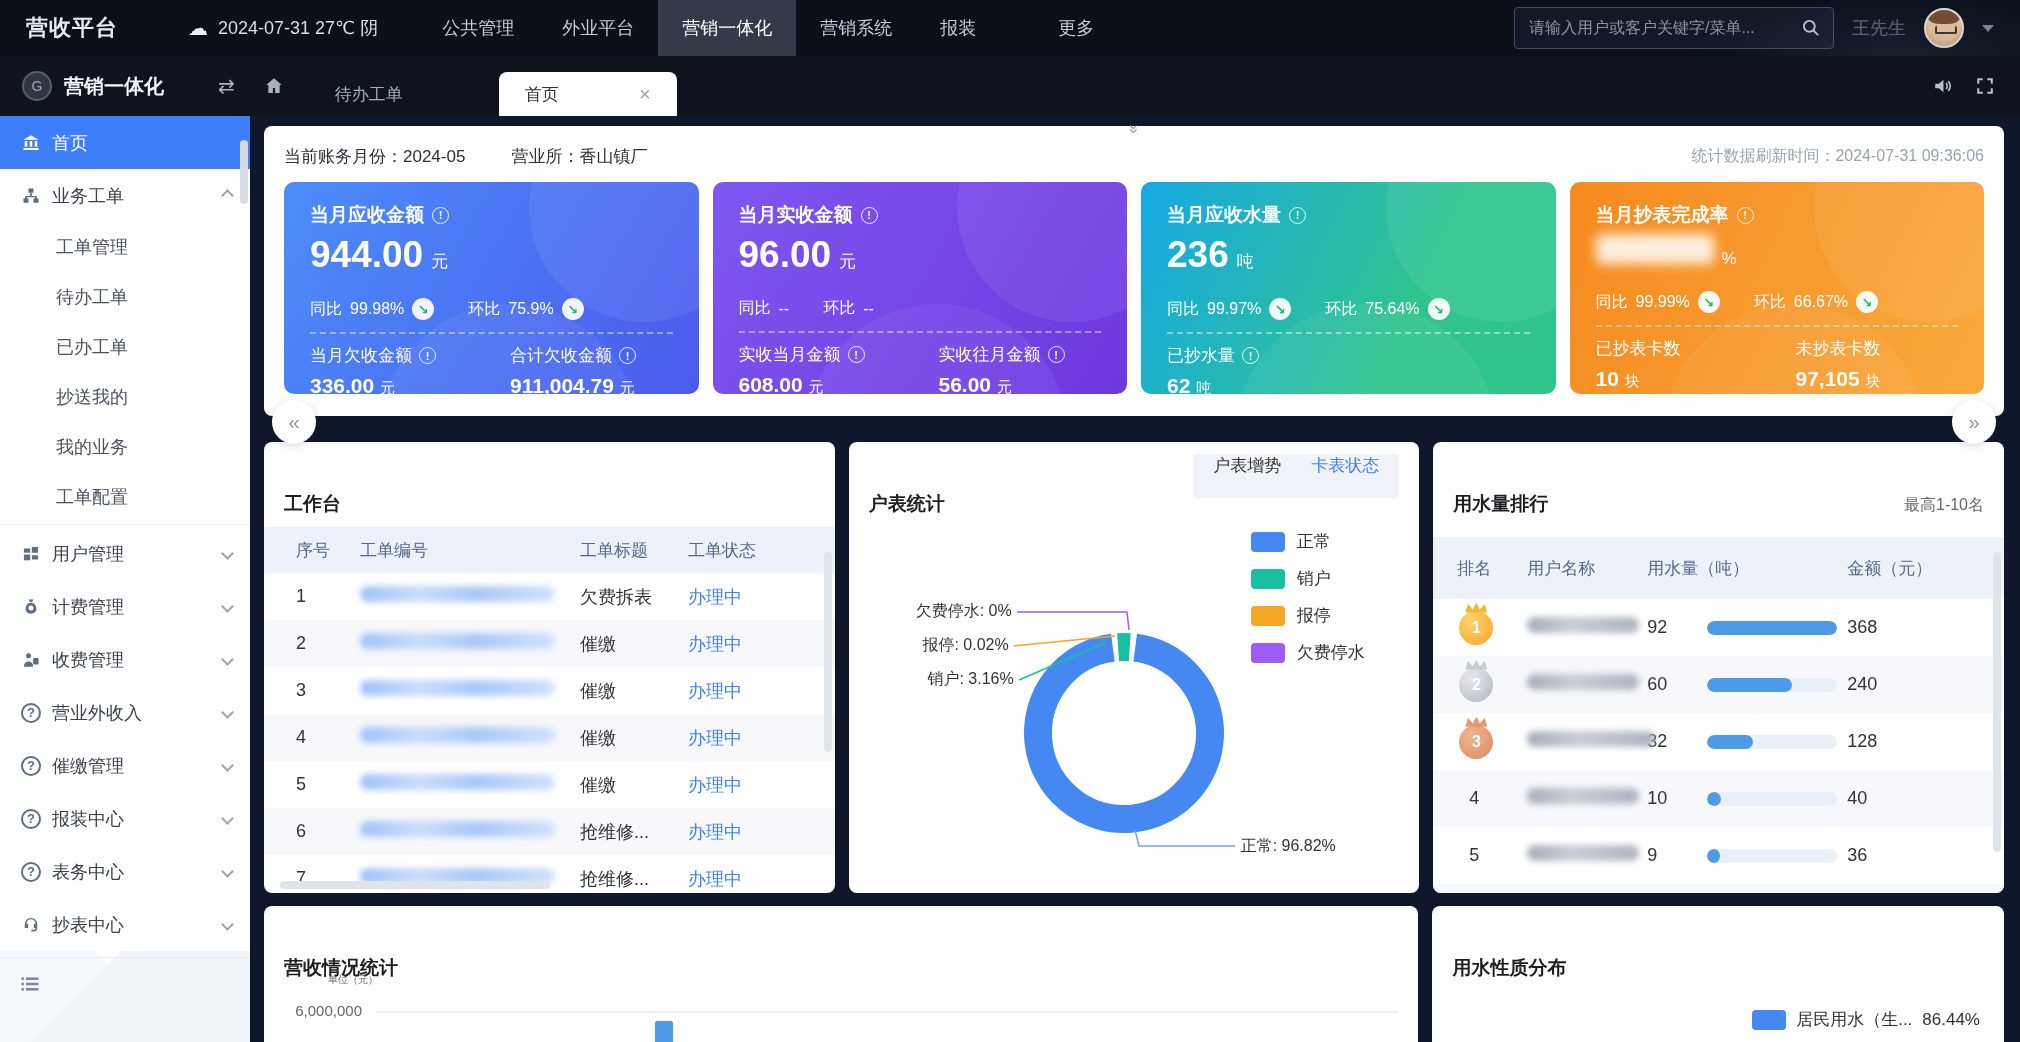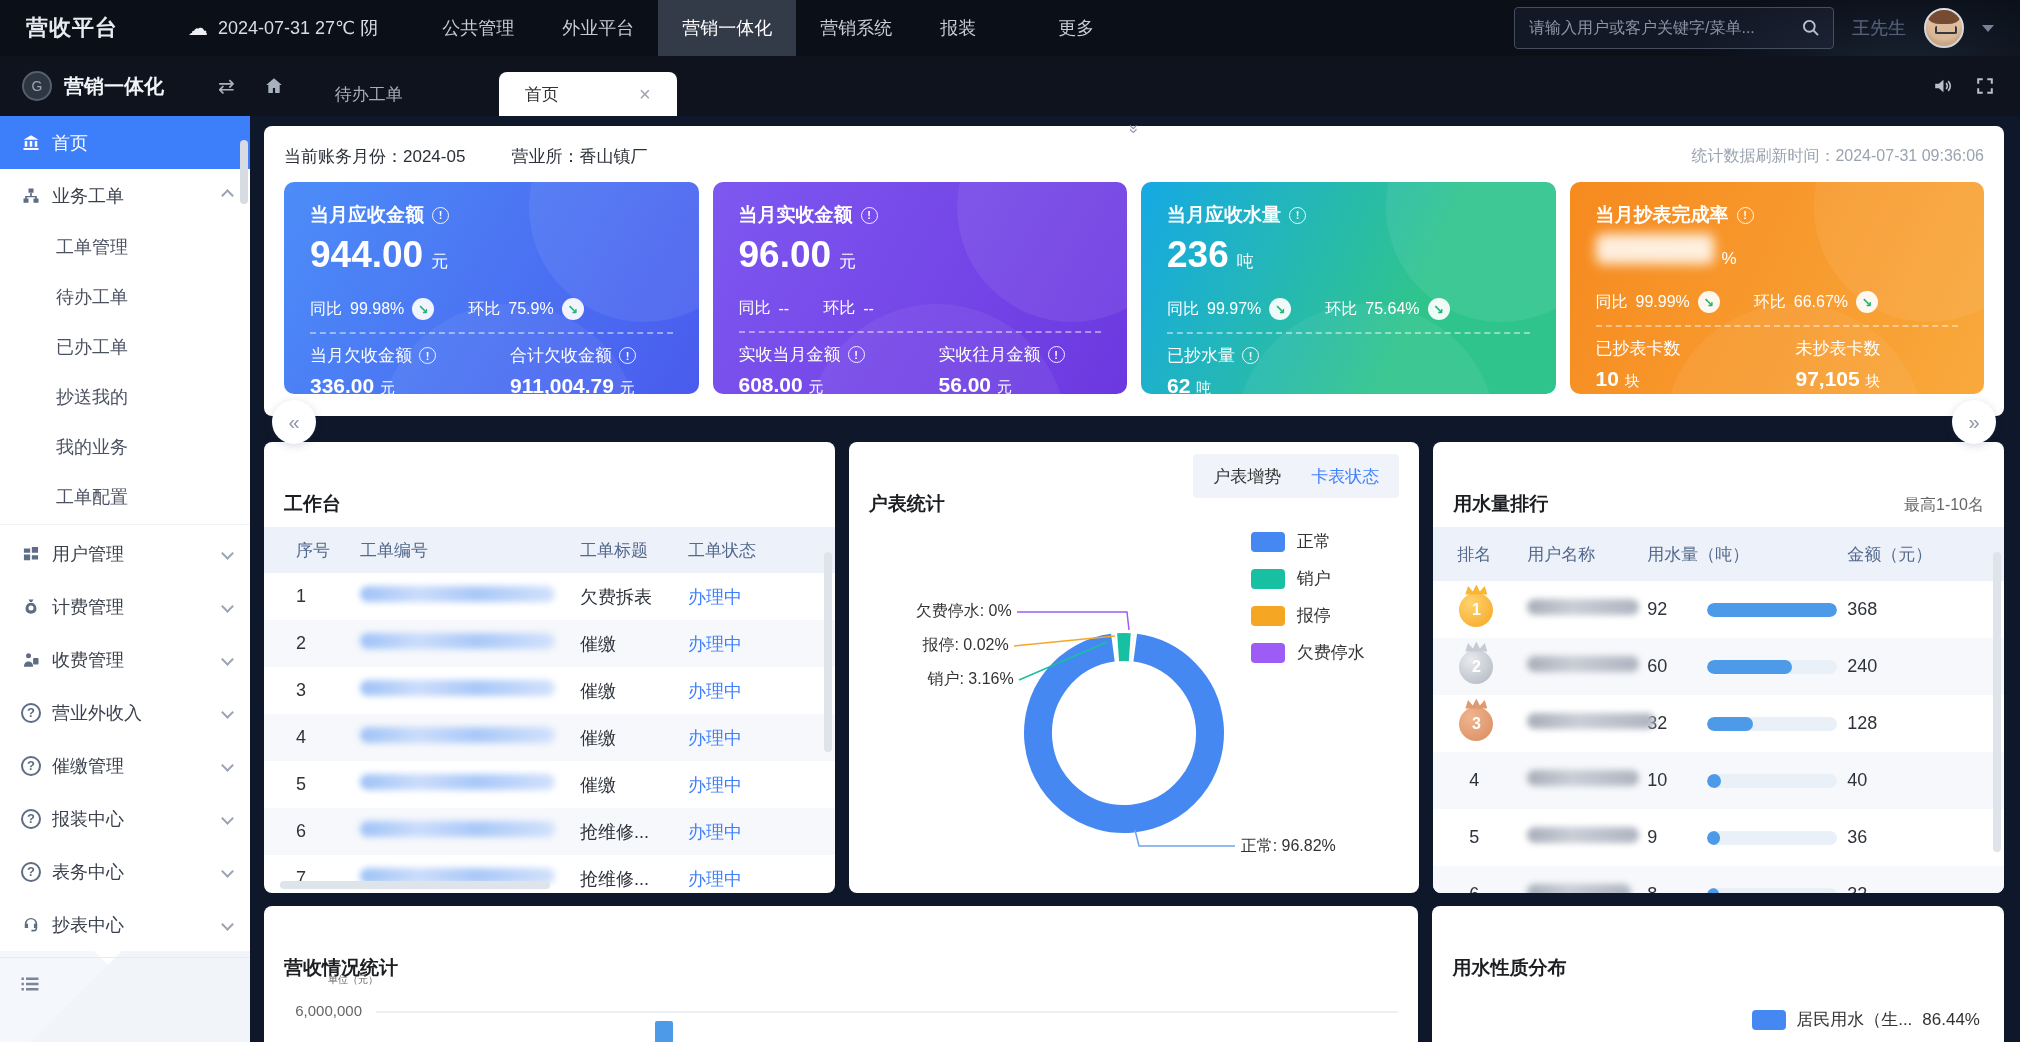--- a/index.html
+++ b/index.html
@@ -110,39 +110,39 @@
   .wb-row{height:47px;font-size:18px;color:#2E333B;}
   .wb-row:nth-child(even){background:#F6F8FB;}
   .wb-status{color:#4080FF;cursor:pointer;}
   .blur-chip{display:inline-block;height:16px;border-radius:8px;filter:blur(3px);}
   .blur-chip.code{width:195px;background:linear-gradient(90deg,#9EC2F7,#CBDCFB 30%,#A9C8F8 60%,#D3E2FC);}
   .blur-chip.uname{width:112px;background:linear-gradient(90deg,#A7ADB8,#C9CDD6 40%,#AEB4C0);}
   .v-thumb{position:absolute;right:3px;width:8px;background:#DFE3EA;border-radius:4px;}
   .h-thumb{position:absolute;left:16px;bottom:4px;height:8px;width:270px;background:#DFE3EA;border-radius:4px;}
 
   
-  .ms-tabs{position:absolute;top:12px;right:20px;height:44px;background:#F0F4FA;border-radius:4px;display:flex;align-items:center;gap:30px;padding:0 20px;font-size:17px;}
+  .ms-tabs{position:absolute;top:12px;right:20px;height:44px;background:#F0F4FA;border-radius:4px;display:flex;align-items:flex-start;gap:30px;padding:0 20px;font-size:17px;}
   .ms-tab{color:#333;cursor:pointer;}
   .ms-tab.active{color:#4080FF;}
   .donut-wrap{position:absolute;inset:0;}
   .callout{position:absolute;font-size:16px;color:#333;}
   .callout.r{text-align:right;}
   .legend{position:absolute;left:402px;top:88px;display:flex;flex-direction:column;gap:14px;}
   .lg-item{display:flex;align-items:center;gap:12px;font-size:17px;color:#333;}
   .lg-swatch{width:34px;height:20px;border-radius:4px;}
   .line-purple{stroke:#9D5CF5;}
   .line-orange{stroke:#F5A623;}
   .line-teal{stroke:#17C0A0;}
   .line-blue{stroke:#6FA6E8;}
 
   
-  .rk-title-row{display:flex;align-items:baseline;justify-content:space-between;padding:17px 20px 10px;}
+  .rk-title-row{display:flex;align-items:baseline;justify-content:space-between;padding:17px 20px 20px;}
   .rk-note{font-size:16px;color:#666;}
   .rk-head,.rk-row{display:grid;grid-template-columns:70px 120px 60px 140px 1fr;align-items:center;padding:0 0 0 24px;}
-  .rk-head{height:54px;background:#EDF2FA;color:#53688C;font-size:17px;}
+  .rk-head{height:62px;background:#EDF2FA;color:#53688C;font-size:17px;}
   .rk-row{height:57px;font-size:18px;color:#2E333B;}
   .rk-row:nth-child(even){background:#F6F8FB;}
   .medal{width:34px;height:34px;border-radius:50%;display:flex;align-items:center;justify-content:center;color:#FFF;font-size:16px;font-weight:700;position:relative;margin-left:2px;}
   .medal::before{content:"";position:absolute;top:-8px;left:6px;width:22px;height:10px;
      clip-path:polygon(0 100%,12% 15%,34% 70%,50% 0,66% 70%,88% 15%,100% 100%);}
   .medal.gold{background:radial-gradient(circle at 35% 30%,#FFD36E,#F5A623);}
   .medal.gold::before{background:#F7B733;}
   .medal.silver{background:radial-gradient(circle at 35% 30%,#E8EAEE,#AFB5BF);color:#FFF;}
   .medal.silver::before{background:#C6CBD4;}
   .medal.bronze{background:radial-gradient(circle at 35% 30%,#F0B58E,#D98B5F);}

